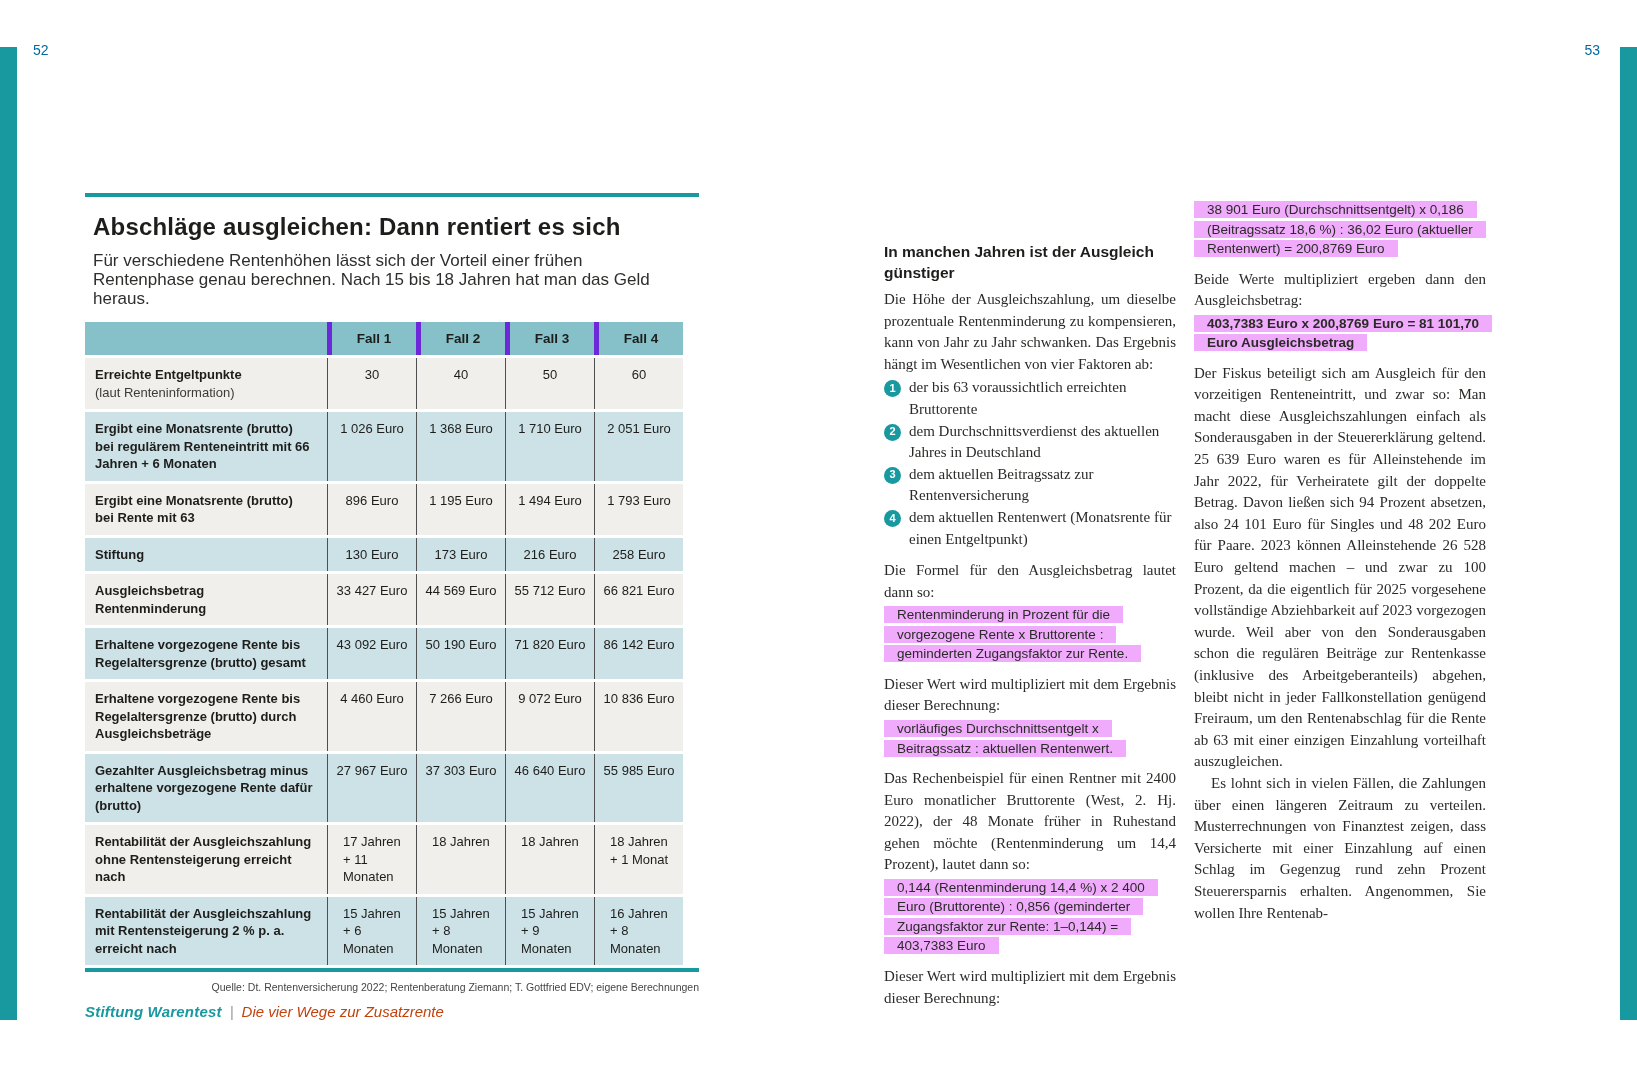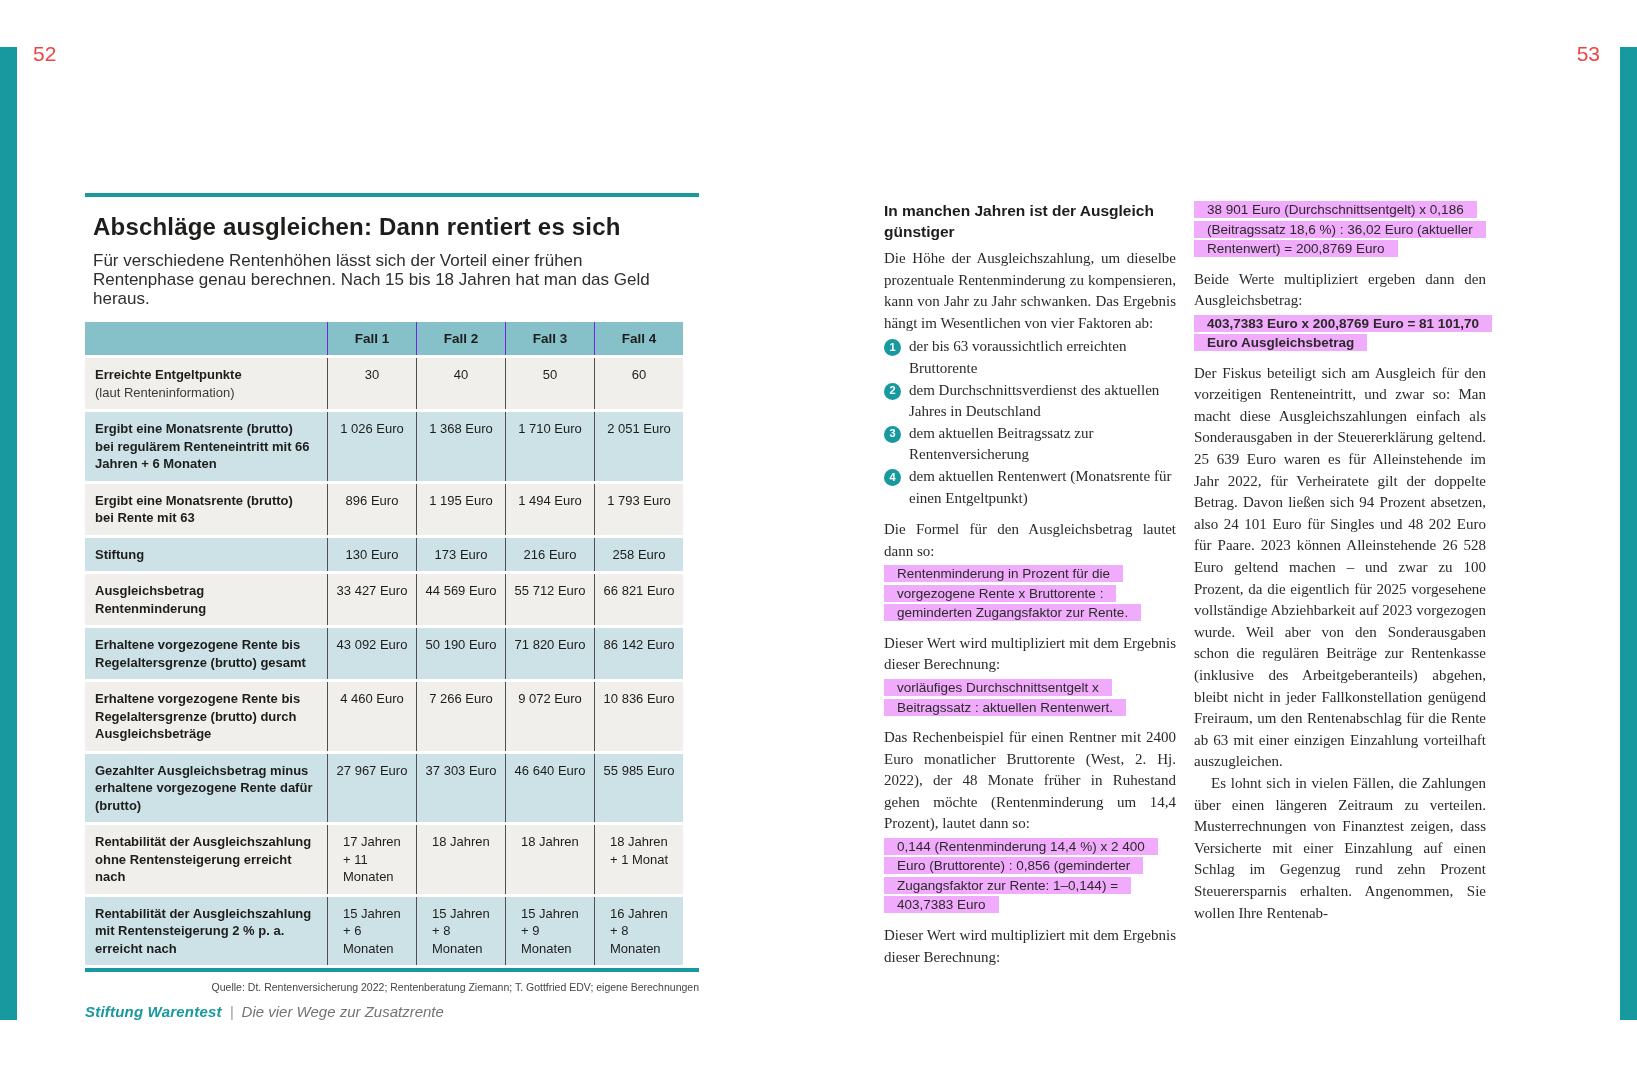--- a/index.html
+++ b/index.html
@@ -5,54 +5,54 @@
   html,body{margin:0;padding:0;}
   body{
     width:1637px;height:1066px;position:relative;background:#ffffff;overflow:hidden;
     font-family:"Liberation Sans",sans-serif;color:#1d1d1b;
   }
   
   .edge-bar{position:absolute;top:47px;width:17px;height:973px;background:#17999f;}
   .edge-bar.left{left:0;}
   .edge-bar.right{right:0;}
   
-  .pagenum{position:absolute;top:42px;font-size:21px;font-weight:500;color:#ef4444;}
+  .pagenum{position:absolute;top:42px;font-size:14px;font-weight:500;color:#0369a1;}
   .pagenum.left{left:33px;}
   .pagenum.right{right:37px;text-align:right;}
 
   
   .table-block{position:absolute;left:85px;top:193px;width:614px;}
   .top-rule{height:4px;background:#17999f;}
   .tbl-title{font-size:24px;font-weight:bold;margin:16px 0 10px 8px;letter-spacing:0.2px;}
   .tbl-subtitle{font-size:17px;line-height:19px;color:#2e2e2c;margin:0 0 14px 8px;width:580px;}
   .grid-row{display:grid;grid-template-columns:242px 89px 89px 89px 89px;margin-bottom:3px;}
   .thead .hcell{background:#86c1c9;height:33px;display:flex;align-items:center;justify-content:center;
     font-size:13.5px;font-weight:bold;box-sizing:border-box;}
-  .thead .hcell + .hcell{border-left:1px solid #6d28d9;}
+  .thead .hcell + .hcell{border-left:5px solid #6d28d9;}
   .trow{font-size:13px;line-height:17.5px;}
   .trow.bg-a .cell{background:#f1efeb;}
   .trow.bg-b .cell{background:#cde2e7;}
   .cell{box-sizing:border-box;padding:8px 6px;}
   .cell.lbl{padding:8px 12px 8px 10px;font-weight:bold;}
   .cell.val{border-left:1px solid #4f4f4f;text-align:center;}
   .trow.dur .cell.val{text-align:left;padding-left:15px;}
   .sublab{display:block;font-weight:normal;color:#3a3a38;}
   .bottom-rule{height:4px;background:#17999f;}
   .source{margin-top:9px;text-align:right;font-size:10.5px;color:#454543;}
 
   
   .footer{position:absolute;left:85px;top:1003px;font-size:15px;display:flex;gap:8px;align-items:baseline;font-style:italic;}
   .footer .brand{color:#17999f;font-weight:bold;letter-spacing:0.2px;}
   .footer .pipe{color:#9a9a98;font-weight:300;}
-  .footer .doc{color:#737373;}
+  .footer .doc{color:#c2410c;}
 
   
   .col{position:absolute;top:200px;width:292px;font-family:"Liberation Serif",serif;
     font-size:15px;line-height:21.6px;color:#2b2a28;text-align:justify;hyphens:auto;}
-  .col-a{left:884px;}
+  .col-a{left:884px;margin-top:41px;}
   .col-b{left:1194px;}
   .col h3{font-family:"Liberation Sans",sans-serif;font-size:15.5px;line-height:21px;
     font-weight:bold;color:#1d1d1b;margin:0 0 6px 0;text-align:left;}
   .col p{margin:0 0 9px 0;}
   .col p.tight{margin-bottom:2px;}
   .factors{margin:2px 0 10px 0;}
   .factor{display:flex;gap:8px;margin:0;}
   .badge{flex:0 0 17px;width:17px;height:17px;border-radius:50%;background:#17999f;color:#fff;
     font-family:"Liberation Sans",sans-serif;font-size:11px;font-weight:bold;
     display:flex;align-items:center;justify-content:center;margin-top:3px;}

